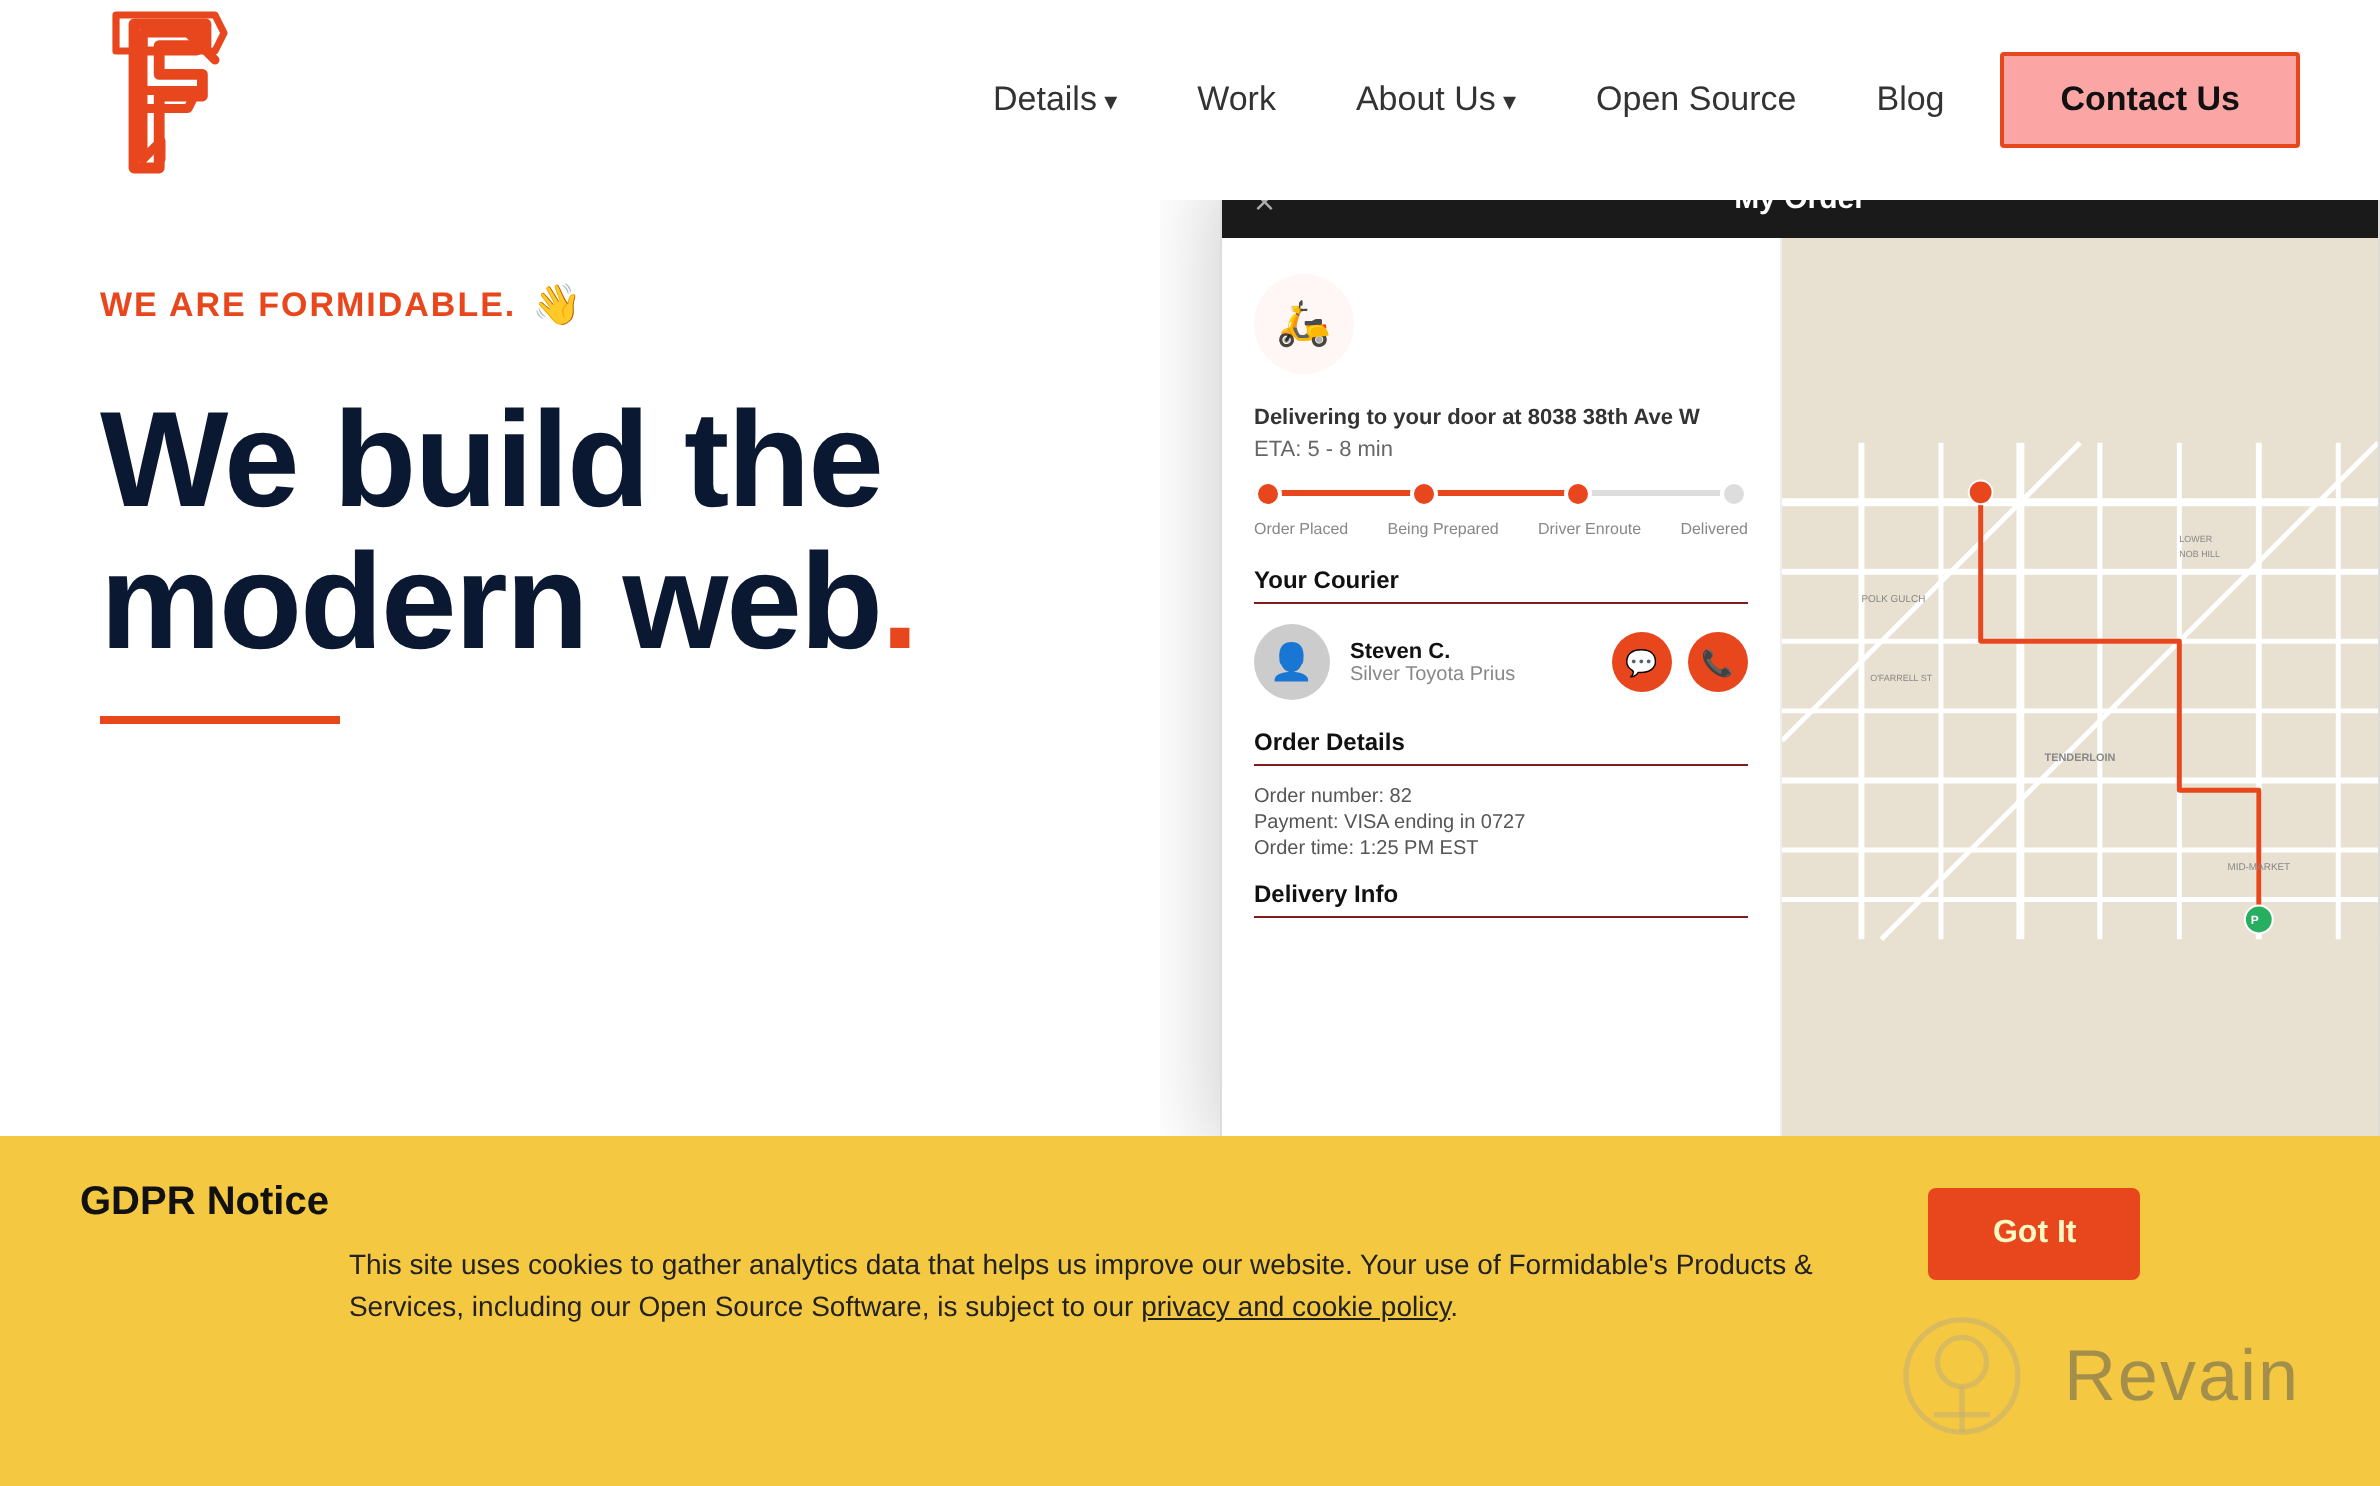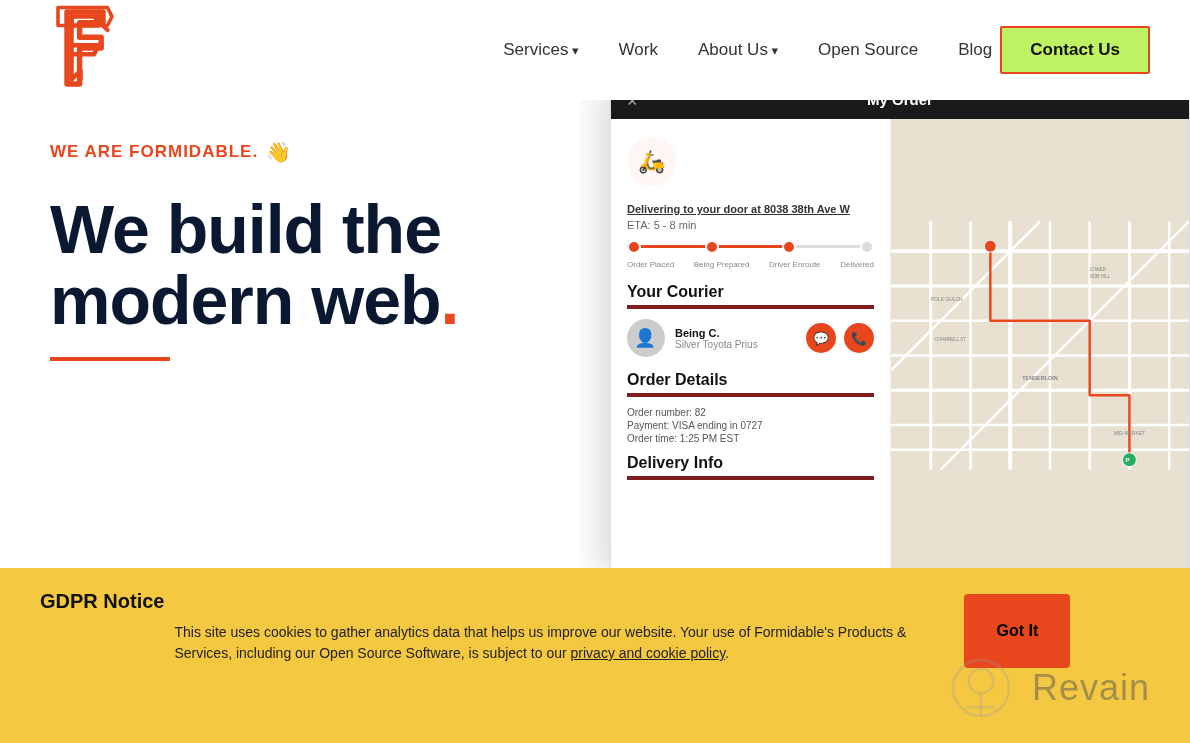--- a/index.html
+++ b/index.html
@@ -36,24 +36,24 @@
     .nav-links li a.has-arrow::after {
       content: ' ▾';
       font-size: 13px;
     }
     .contact-btn {
       border: 2px solid #e8471e;
       color: #111;
       padding: 12px 28px;
       font-size: 17px;
       font-weight: 600;
-      background: #bef264;
+      background: #fca5a5;
       cursor: pointer;
       border-radius: 2px;
-      margin-left: 8px;
+      margin-left: 28px;
       white-space: nowrap;
     }
 
     
     .main-area {
       display: flex;
       position: relative;
       height: calc(743px - 100px - 170px);
     }
 
@@ -165,21 +165,20 @@
       font-size: 18px;
       font-weight: 800;
       color: #111;
       line-height: 1.2;
     }
     .delivery-info {
       font-size: 11px;
       color: #333;
       font-weight: 600;
       margin-bottom: 4px;
-      text-decoration: underline;
     }
     .eta {
       font-size: 11px;
       color: #666;
       margin-bottom: 14px;
     }
     
     .progress-track {
       position: relative;
       margin-bottom: 6px;
@@ -217,25 +216,25 @@
     .pdot.done { background: #e8471e; }
     .progress-labels {
       display: flex;
       justify-content: space-between;
       font-size: 8px;
       color: #888;
       margin-top: 0;
       margin-bottom: 14px;
     }
     .section-label {
-      font-size: 16px;
+      font-size: 12px;
       font-weight: 700;
       color: #111;
       margin-bottom: 10px;
-      border-bottom: 4px solid #7f1d1d;
+      border-bottom: 1px solid #7f1d1d;
       padding-bottom: 4px;
     }
     .courier-row {
       display: flex;
       align-items: center;
       gap: 10px;
       margin-bottom: 14px;
     }
     .courier-avatar {
       width: 38px;
@@ -301,23 +300,23 @@
       line-height: 1.5;
       max-width: 780px;
       margin-top: 32px;
     }
     .gdpr-text a {
       color: #222;
       text-decoration: underline;
     }
     .got-it-btn {
       background: #e8471e;
-      color: #000000;
+      color: #fef9c3;
       border: none;
-      padding: 28px 32px;
+      padding: 14px 32px;
       font-size: 16px;
       font-weight: 700;
       border-radius: 4px;
       cursor: pointer;
       margin-top: 4px;
       align-self: flex-start;
     }
     
     .revain-area {
       position: absolute;
@@ -353,21 +352,21 @@
         <path d="M 35 15 L 70 15 L 65 25 L 35 25 Z"></path>
         <path d="M 35 15 L 35 85"></path>
         <path d="M 35 47 L 65 47 L 60 57 L 35 57"></path>
         <path d="M 60 15 L 75 30 L 70 25"></path>
         <path d="M 35 85 L 45 75 L 45 85"></path>
       </g>
     </svg>
   </div>
   <ul class="nav-links">
     <li>
-      <a href="#" class="has-arrow">Services</a>
+      <a href="#" class="has-arrow">Details</a>
     </li>
     <li>
       <a href="#">Work</a>
     </li>
     <li>
       <a href="#" class="has-arrow">About Us</a>
     </li>
     <li>
       <a href="#">Open Source</a>
     </li>
@@ -422,21 +421,21 @@
             <span>Order Placed</span>
             <span>Being Prepared</span>
             <span>Driver Enroute</span>
             <span>Delivered</span>
           </div>
 
           <div class="section-label">Your Courier</div>
           <div class="courier-row">
             <div class="courier-avatar">👤</div>
             <div>
-              <div class="courier-name">Being C.</div>
+              <div class="courier-name">Steven C.</div>
               <div class="courier-vehicle">Silver Toyota Prius</div>
             </div>
             <div class="courier-actions">
               <div class="act-btn">💬</div>
               <div class="act-btn">📞</div>
             </div>
           </div>
 
           <div class="order-details-section">
             <div class="section-label">Order Details</div>

